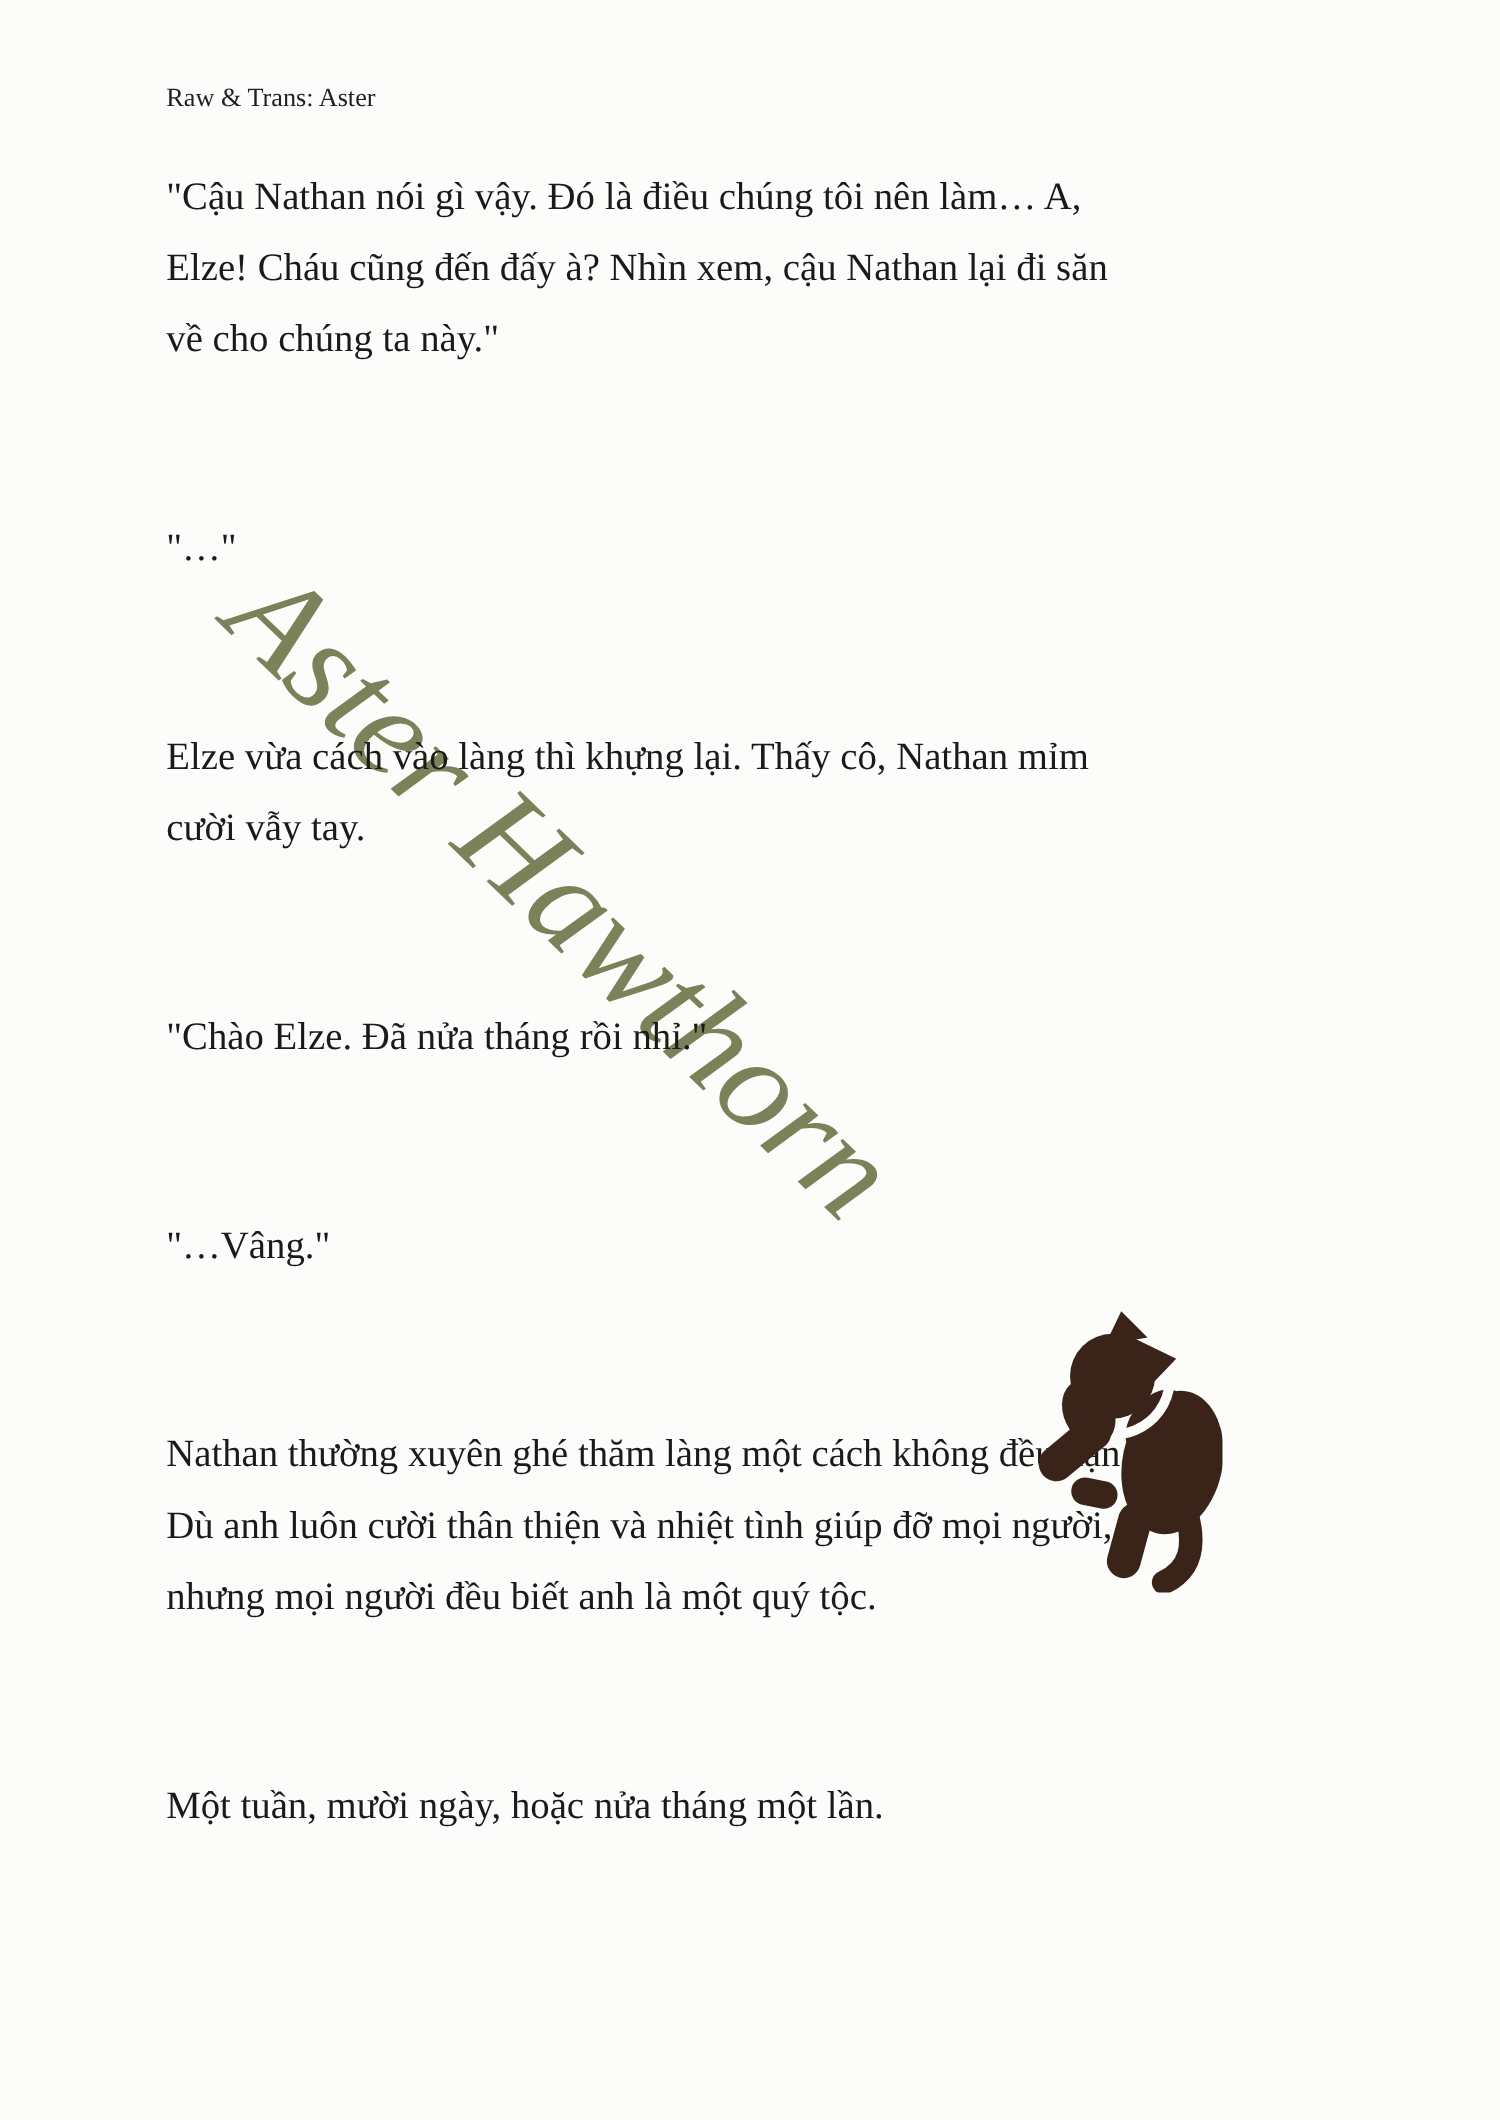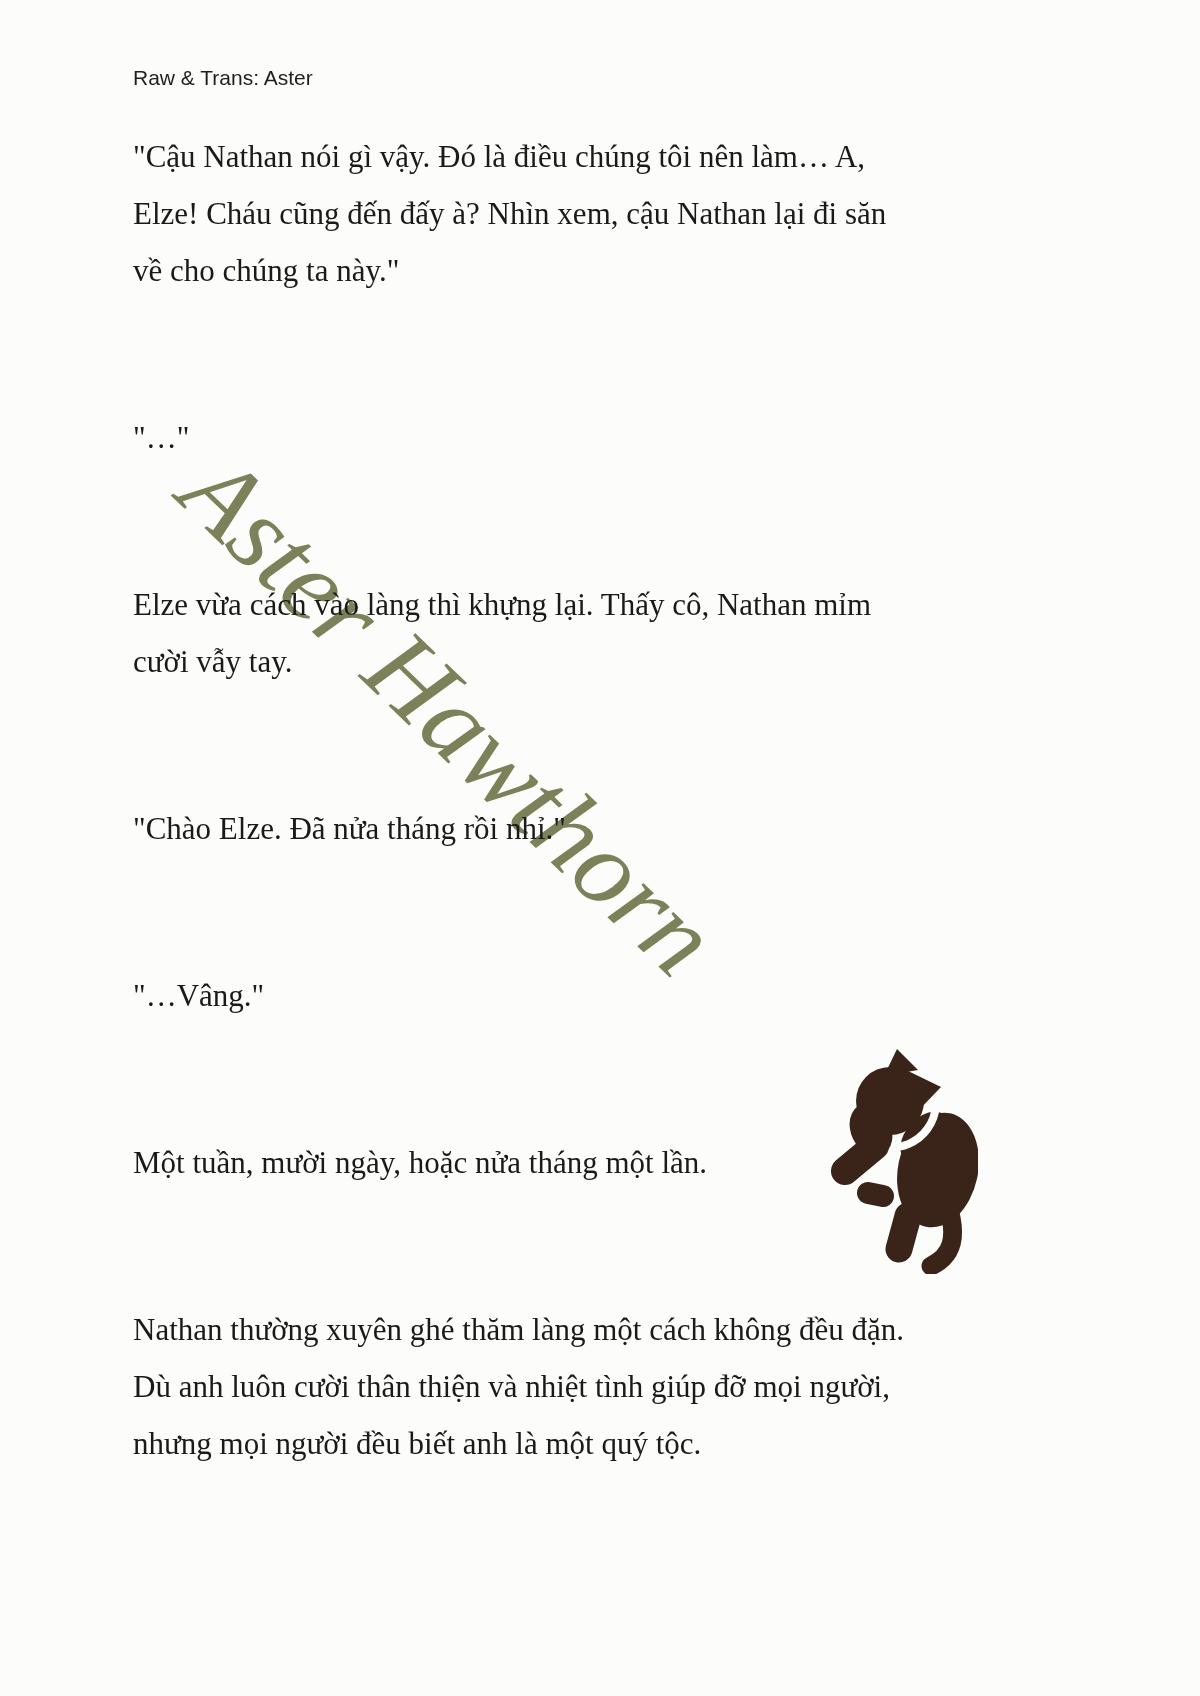--- a/index.html
+++ b/index.html
@@ -15,21 +15,21 @@
     width:1200px;
     height:1696px;
     background:var(--background);
     overflow:hidden;
     font-family:"Liberation Serif", serif;
   }
   .credit{
     position:absolute;
     left:133px;
     top:66px;
-    font-family:Liberation Sans, sans-serif;
+    font-family:Liberation Serif, serif;
     font-size:21px;
     color:#1f1f1f;
     z-index:3;
   }
   .watermark{
     position:absolute;
     left:243px;
     top:429px;
     font-family:"Liberation Serif", serif;
     font-style:italic;
@@ -75,24 +75,24 @@
 
   <div class="content">
     <p>"Cậu Nathan nói gì vậy. Đó là điều chúng tôi nên làm… A,
 Elze! Cháu cũng đến đấy à? Nhìn xem, cậu Nathan lại đi săn
 về cho chúng ta này."</p>
     <p>"…"</p>
     <p>Elze vừa cách vào làng thì khựng lại. Thấy cô, Nathan mỉm
 cười vẫy tay.</p>
     <p>"Chào Elze. Đã nửa tháng rồi nhỉ."</p>
     <p>"…Vâng."</p>
-    <p>Một tuần, mười ngày, hoặc nửa tháng một lần.</p>
     <p>Nathan thường xuyên ghé thăm làng một cách không đều đặn.
 Dù anh luôn cười thân thiện và nhiệt tình giúp đỡ mọi người,
 nhưng mọi người đều biết anh là một quý tộc.</p>
+    <p>Một tuần, mười ngày, hoặc nửa tháng một lần.</p>
   </div>
 
   <svg class="cat" viewBox="0 0 150 228" xmlns="http://www.w3.org/2000/svg" aria-hidden="true">
 
     <ellipse cx="110" cy="124" rx="40" ry="58" transform="rotate(12 110 124)" fill="var(--cat)"></ellipse>
 
     <ellipse cx="97" cy="92" rx="20" ry="30" transform="rotate(40 97 92)" fill="var(--cat)"></ellipse>
 
     <line x1="80" y1="170" x2="71" y2="203" stroke="var(--cat)" stroke-width="27" stroke-linecap="round"></line>
 

